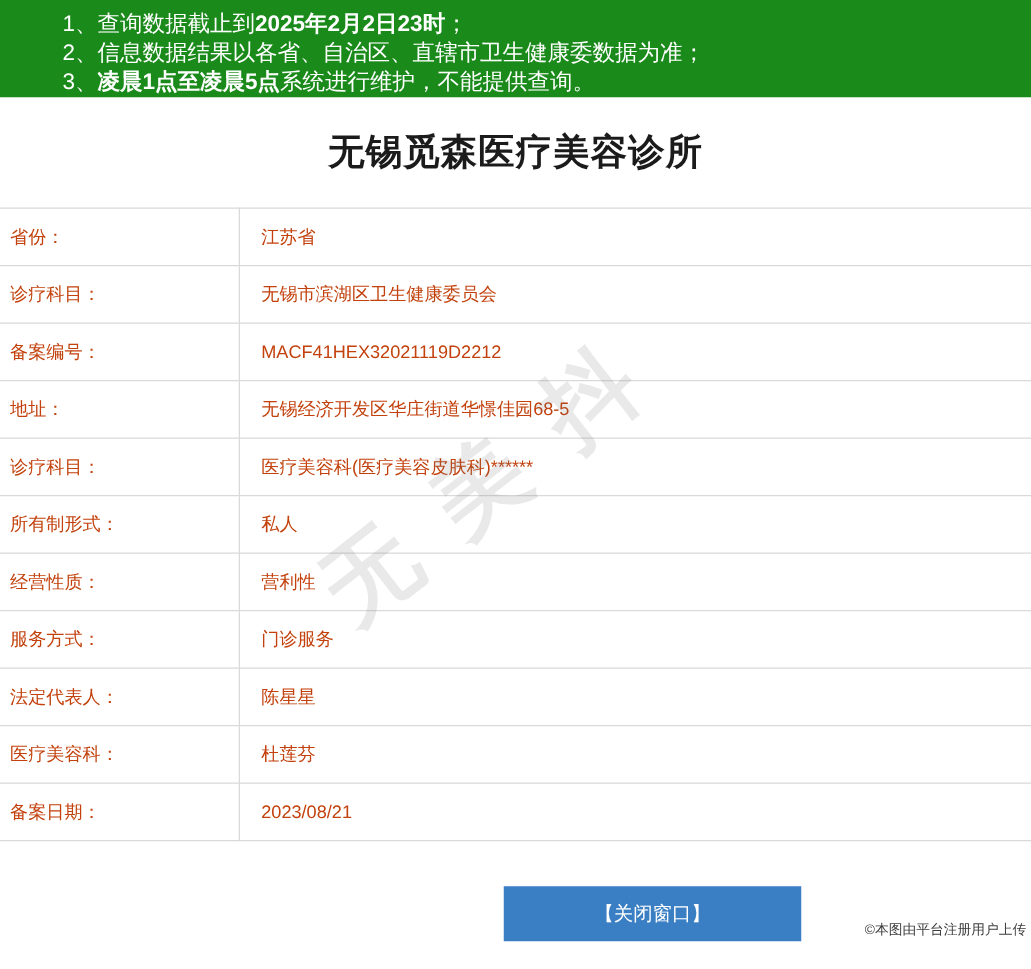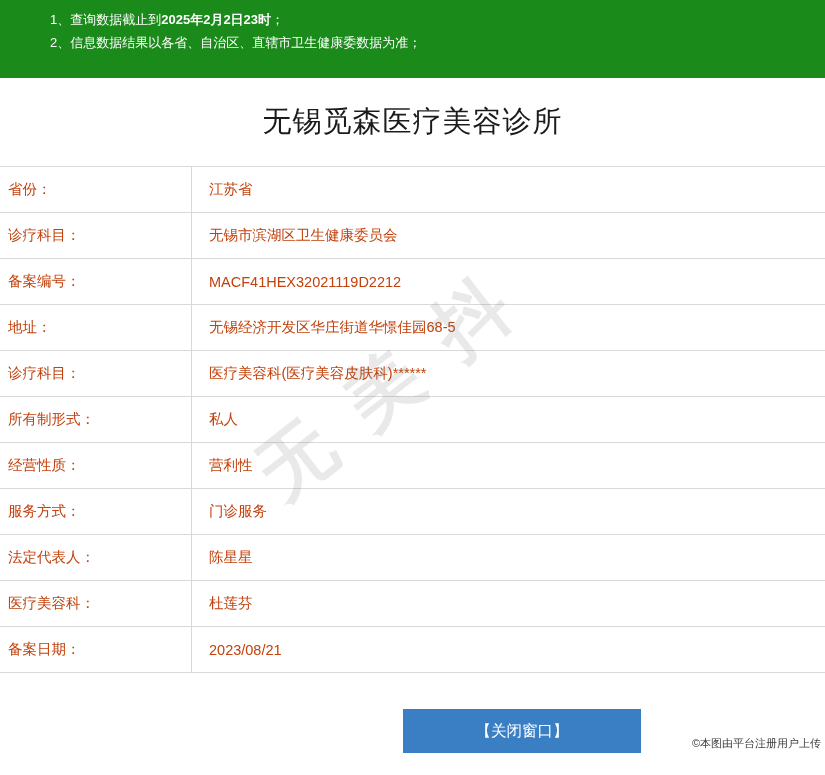--- a/index.html
+++ b/index.html
@@ -18,21 +18,21 @@
 
   
   .notice {
     background: #1a8a1a;
     color: #ffffff;
     padding: 8px 0 10px 0;
     height: 78px;
     box-sizing: border-box;
   }
   .notice-line {
-    font-size: 13px;
+    font-size: 18px;
     line-height: 23px;
     padding-left: 50px;
     white-space: nowrap;
     font-weight: normal;
   }
   .notice-line .num {
     font-weight: normal;
   }
   .notice-line b {
     font-weight: bold;
@@ -41,21 +41,21 @@
   
   .title-wrap {
     height: 88px;
     display: flex;
     align-items: center;
     justify-content: center;
     background: #ffffff;
   }
   .page-title {
     font-size: 29px;
-    font-weight: normal;
+    font-weight: bold;
     color: #1b1b1b;
     letter-spacing: 1px;
   }
 
   
   .info-table {
     width: 825px;
     border-collapse: collapse;
     table-layout: fixed;
     background: #ffffff;
@@ -137,20 +137,23 @@
 </head>
 <body>
 
 <div class="notice">
   <div class="notice-line">
     <span class="num">1、</span><span>查询数据截止到</span><b>2025年2月2日23时</b><span>；</span>
   </div>
   <div class="notice-line">
     <span class="num">2、</span><span>信息数据结果以各省、自治区、直辖市卫生健康委数据为准；</span>
   </div>
+  <div class="notice-line">
+    <span class="num">3、</span><b>凌晨1点至凌晨5点</b><span>系统进行维护，不能提供查询。</span>
+  </div>
 </div>
 
 <div class="title-wrap">
   <div class="page-title">无锡觅森医疗美容诊所</div>
 </div>
 
 <table class="info-table">
   <tbody>
     <tr>
       <td class="label">省份：</td>

